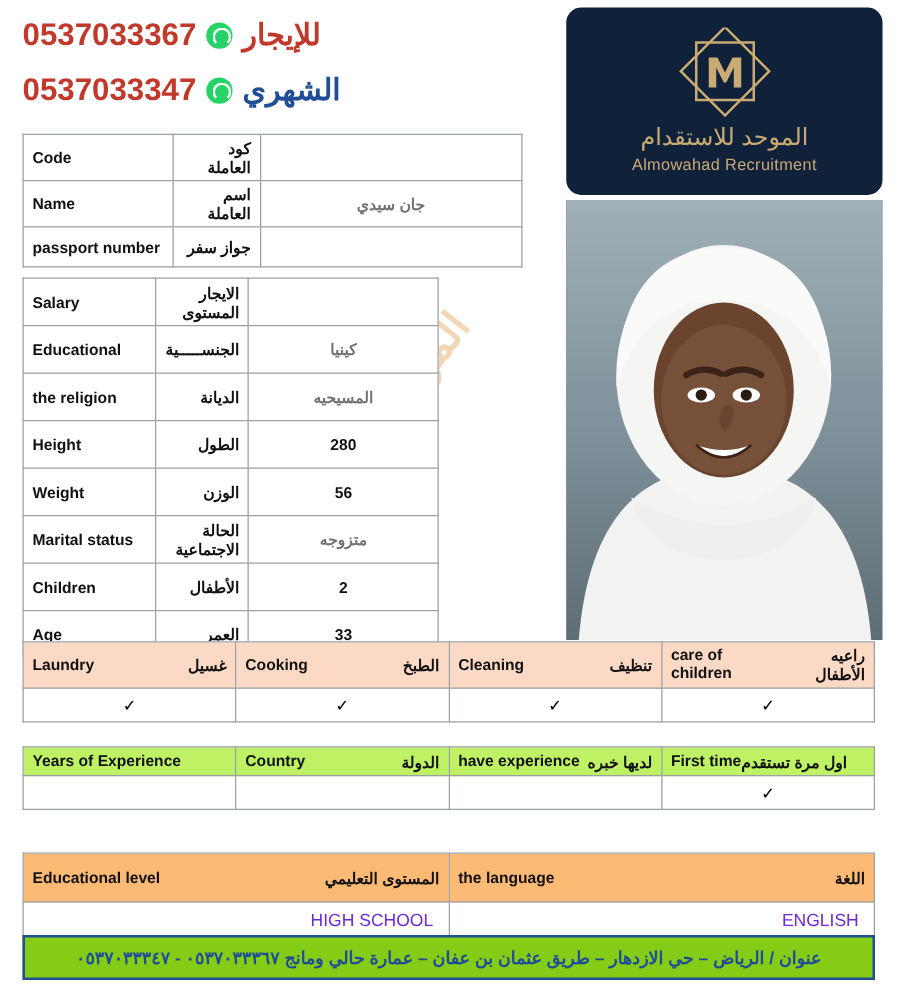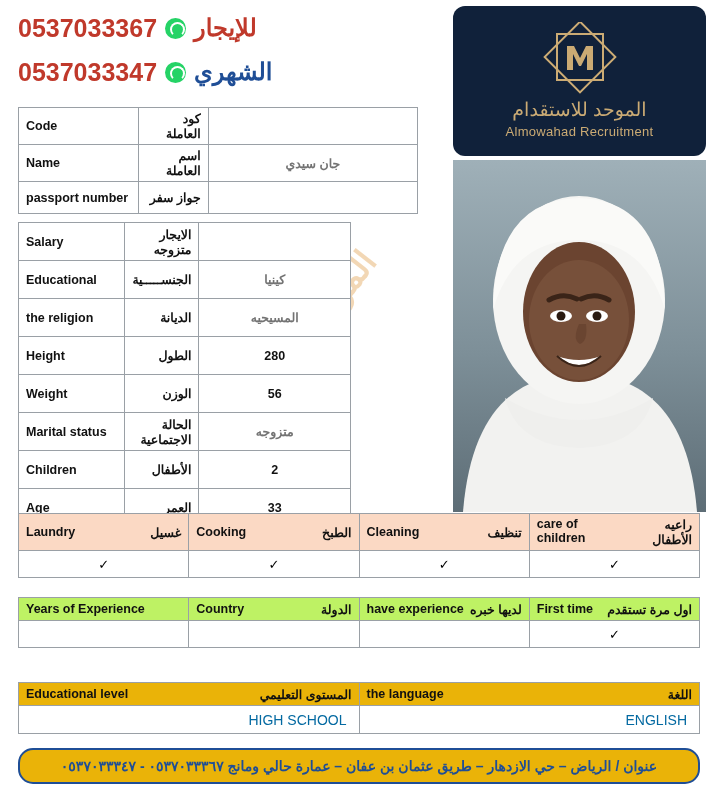--- a/index.html
+++ b/index.html
@@ -150,34 +150,34 @@
   #t-skills td.tick { text-align: center; font-size: 13px; height: 27px; }
 
   
   #t-exp { left: 18px; top: 597px; width: 682px; }
   #t-exp td { height: 23px; }
   #t-exp tr.head td { background: #bef264; }
   #t-exp td.tick { text-align: center; font-size: 13px; height: 27px; }
 
   
   #t-edu { left: 18px; top: 682px; width: 682px; }
-  #t-edu tr.head td { background: #eab308; height: 23px; }
-  #t-edu td.v { height: 28px; text-align: right; padding-right: 12px; font-size: 14px; color:#0369a1; }
+  #t-edu tr.head td { background: #fdba74; height: 39px; }
+  #t-edu td.v { height: 28px; text-align: right; padding-right: 12px; font-size: 14px; color:#6d28d9; }
 
   
   .footer {
     position: absolute;
     left: 18px; top: 748px;
     width: 682px; height: 36px;
     border: 2px solid #1f4e96;
-    border-radius: 15px;
+    border-radius: 0;
     display: flex;
     align-items: center;
     justify-content: center;
-    background: #eab308;
+    background: #84cc16;
   }
   .footer span {
     color: #1f4e96;
     font-weight: bold;
     font-size: 14px;
     direction: rtl;
   }
 </style>
 </head>
 <body>
@@ -268,21 +268,21 @@
       <td class="lbl-ar">جواز سفر</td>
       <td class="val-ar"></td>
     </tr>
   </tbody>
     </table>
 
   <table id="t-info">
     <tbody>
         <tr>
       <td class="lbl-en" style="width:120px">Salary</td>
-      <td class="lbl-ar" style="width:70px">الايجار متزوجه</td>
+      <td class="lbl-ar" style="width:70px">الايجار المستوى</td>
       <td class="val-ar" style="width:210px"></td>
     </tr>
     <tr>
       <td class="lbl-en">Educational</td>
       <td class="lbl-ar">الجنســـــية</td>
       <td class="val-ar">كينيا</td>
     </tr>
     <tr>
       <td class="lbl-en">the religion</td>
       <td class="lbl-ar">الديانة</td>
@@ -368,21 +368,21 @@
           <span class="lbl-ar">الدولة</span>
         </div>
       </td>
       <td style="width:25%">
         <div style="display:flex;justify-content:space-between;">
           <span class="lbl-en">have experience</span>
           <span class="lbl-ar">لديها خبره</span>
         </div>
       </td>
       <td style="width:25%">
-        <div style="display:flex;justify-content:space-between;">
+        <div style="display:flex;justify-content:flex-start;">
           <span class="lbl-en">First time</span>
           <span class="lbl-ar">اول مرة تستقدم</span>
         </div>
       </td>
     </tr>
     <tr>
       <td class="tick"></td>
       <td class="tick"></td>
       <td class="tick"></td>
       <td class="tick">✓</td>

